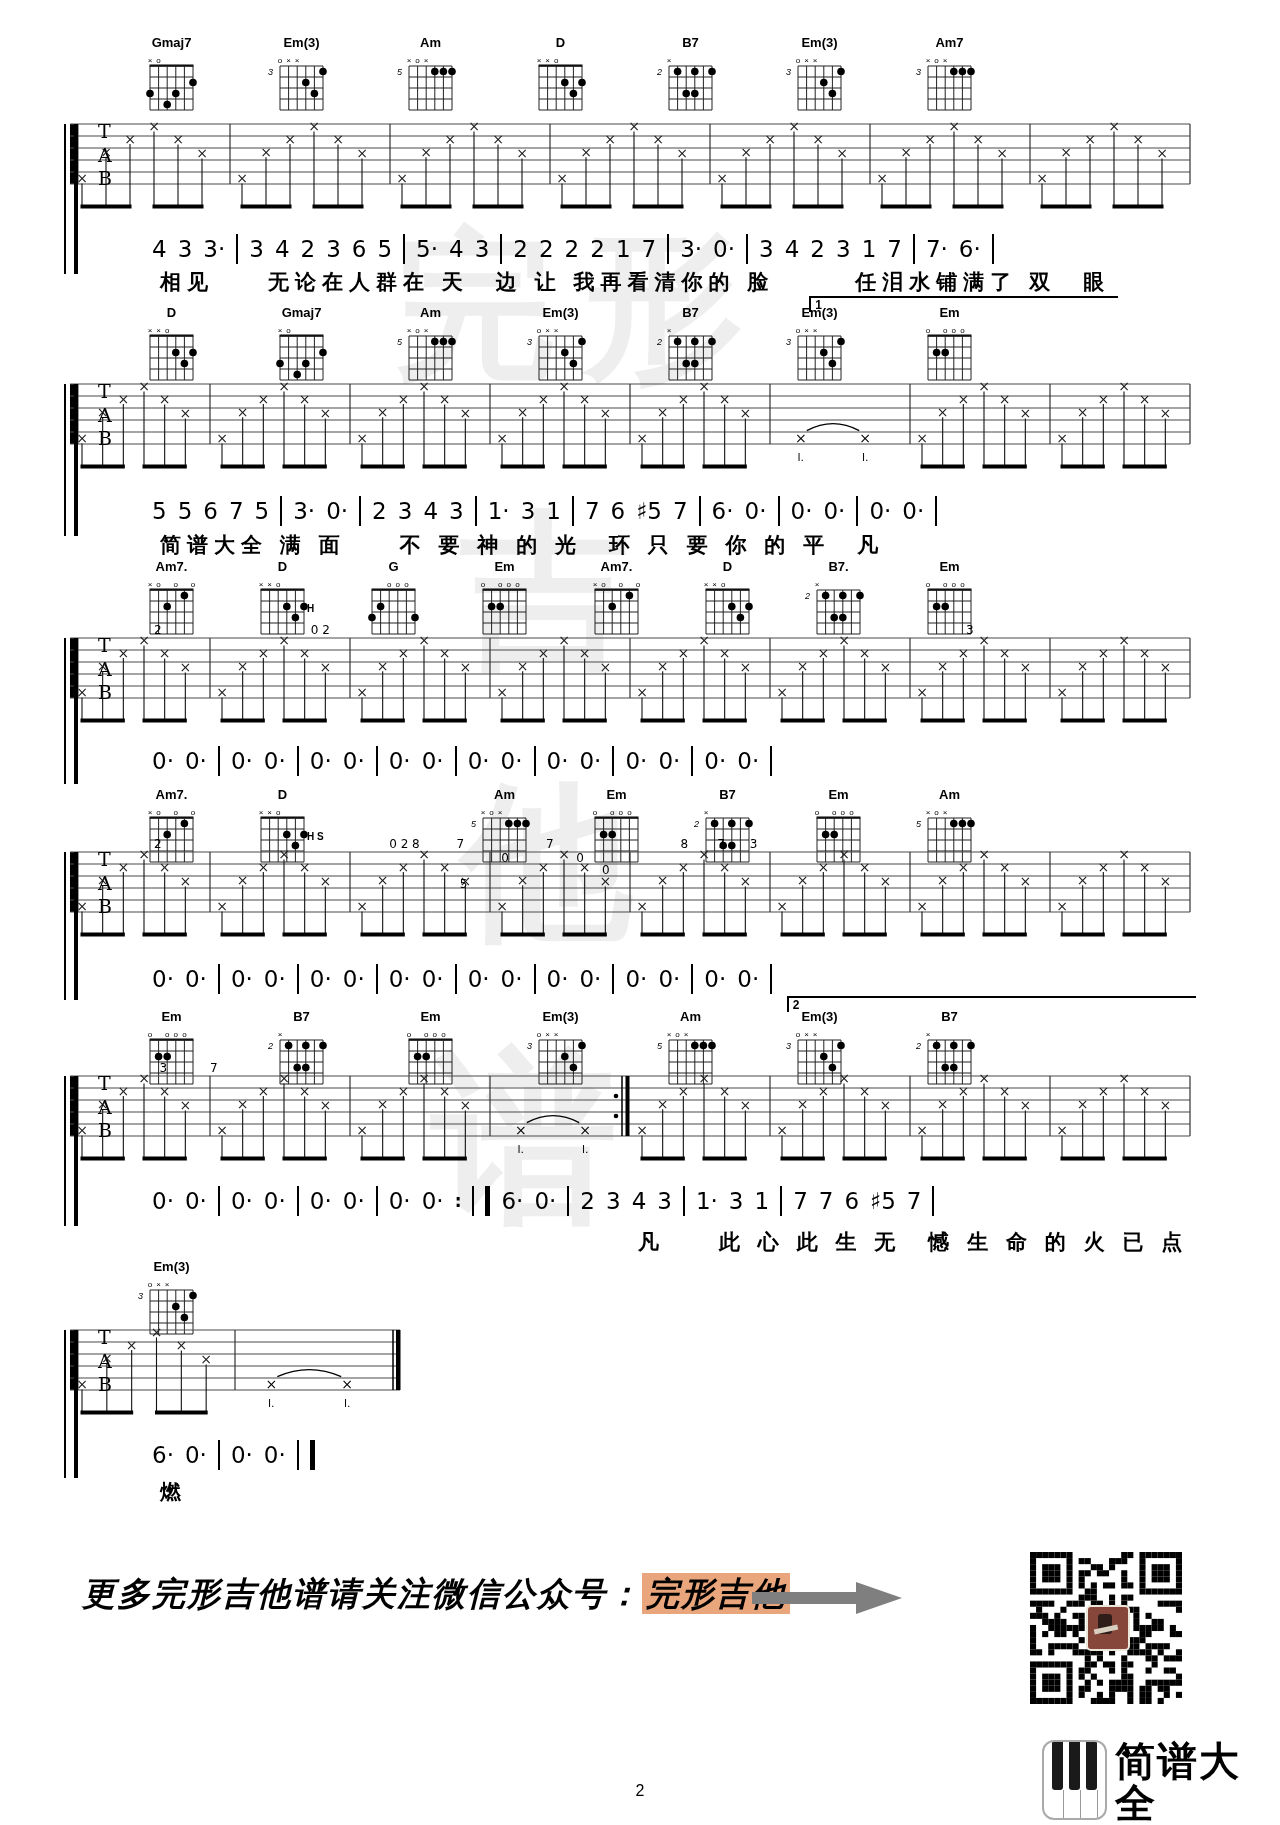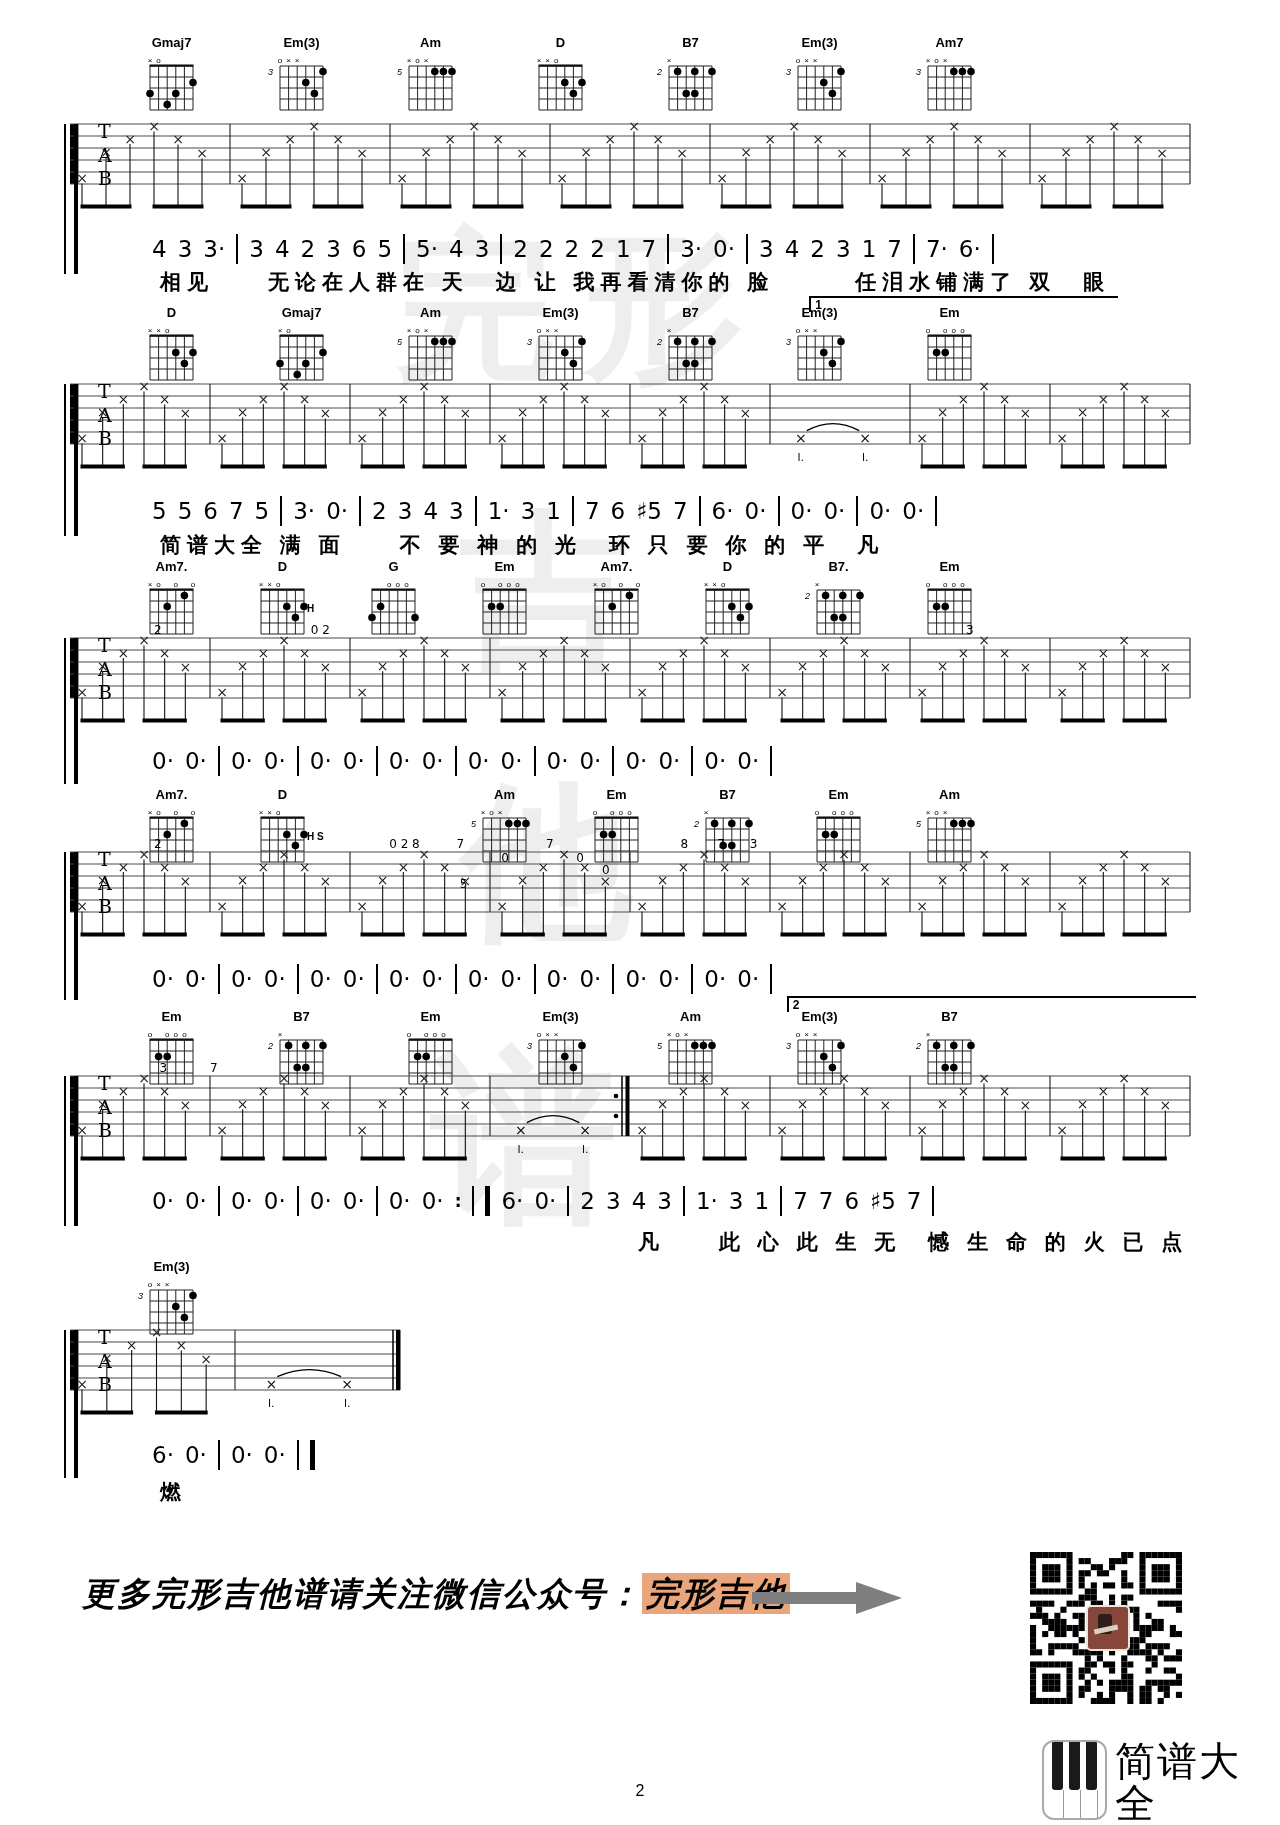--- a/index.html
+++ b/index.html
@@ -37,21 +37,21 @@
   .qr-photo .fig{position:absolute;left:10px;top:7px;width:14px;height:20px;
                  background:#2e1d18;border-radius:3px;}
   .qr-photo .gtr{position:absolute;left:6px;top:20px;width:24px;height:5px;
                  background:#d8cfc0;transform:rotate(-12deg);}
   .logo{position:absolute;left:1042px;top:1740px;display:flex;align-items:flex-start;gap:8px;}
   .piano{position:relative;width:62px;height:76px;background:#fff;
          border:2px solid #aaa;border-radius:12px;overflow:hidden;}
   .piano .bk{position:absolute;top:0;width:11px;height:48px;background:#1a1a1a;
              border-radius:0 0 3px 3px;}
   .piano .wl{position:absolute;top:48px;width:1px;height:28px;background:#999;}
-  .logo-txt .t1{font-size:40px;font-weight:normal;letter-spacing:2px;line-height:1.05;}
+  .logo-txt .t1{font-size:40px;font-weight:bold;letter-spacing:2px;line-height:1.05;}
   .logo-txt .t2{font-size:25px;font-weight:bold;color:#111;line-height:1;}
   .pagenum{position:absolute;left:0;right:0;top:1782px;text-align:center;
            font-size:16px;}
 </style>
 </head>
 <body>
 
 <span class="wm" style="left:395px;top:225px;font-size:160px;letter-spacing:28px;">完形</span>
 <span class="wm" style="left:460px;top:505px;font-size:170px;">吉</span>
 <span class="wm" style="left:462px;top:775px;font-size:170px;">他</span>

